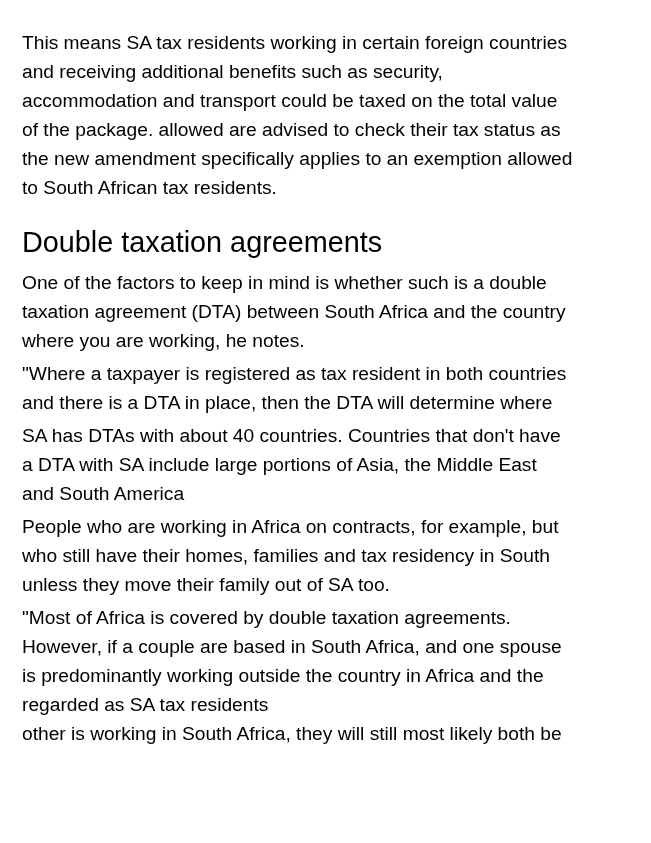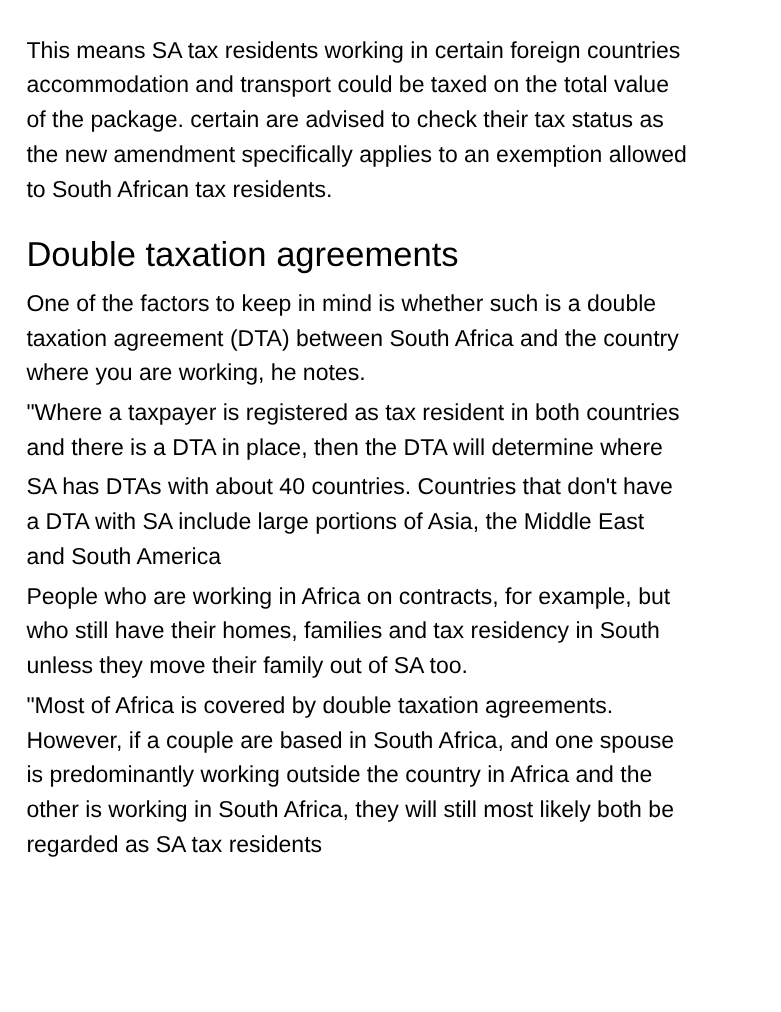--- a/index.html
+++ b/index.html
@@ -39,22 +39,23 @@
     white-space: nowrap;
   }
 </style>
 </head>
 <body>
 
 <div class="page">
 
   <div class="para">
     <span class="line">This means SA tax residents working in certain foreign countries</span>
+    <span class="line">and receiving additional benefits such as security,</span>
     <span class="line">accommodation and transport could be taxed on the total value</span>
-    <span class="line">of the package. certain are advised to check their tax status as</span>
+    <span class="line">of the package. allowed are advised to check their tax status as</span>
     <span class="line">the new amendment specifically applies to an exemption allowed</span>
     <span class="line">to South African tax residents.</span>
   </div>
 
   <h2 class="section-heading">Double taxation agreements</h2>
 
   <div class="para">
     <span class="line">One of the factors to keep in mind is whether such is a double</span>
     <span class="line">taxation agreement (DTA) between South Africa and the country</span>
     <span class="line">where you are working, he notes.</span>
@@ -74,17 +75,17 @@
   <div class="para">
     <span class="line">People who are working in Africa on contracts, for example, but</span>
     <span class="line">who still have their homes, families and tax residency in South</span>
     <span class="line">unless they move their family out of SA too.</span>
   </div>
 
   <div class="para">
     <span class="line">"Most of Africa is covered by double taxation agreements.</span>
     <span class="line">However, if a couple are based in South Africa, and one spouse</span>
     <span class="line">is predominantly working outside the country in Africa and the</span>
+    <span class="line">regarded as SA tax residents</span>
     <span class="line">other is working in South Africa, they will still most likely both be</span>
-    <span class="line">regarded as SA tax residents</span>
   </div>
 
 </div>
 
 </body></html>

